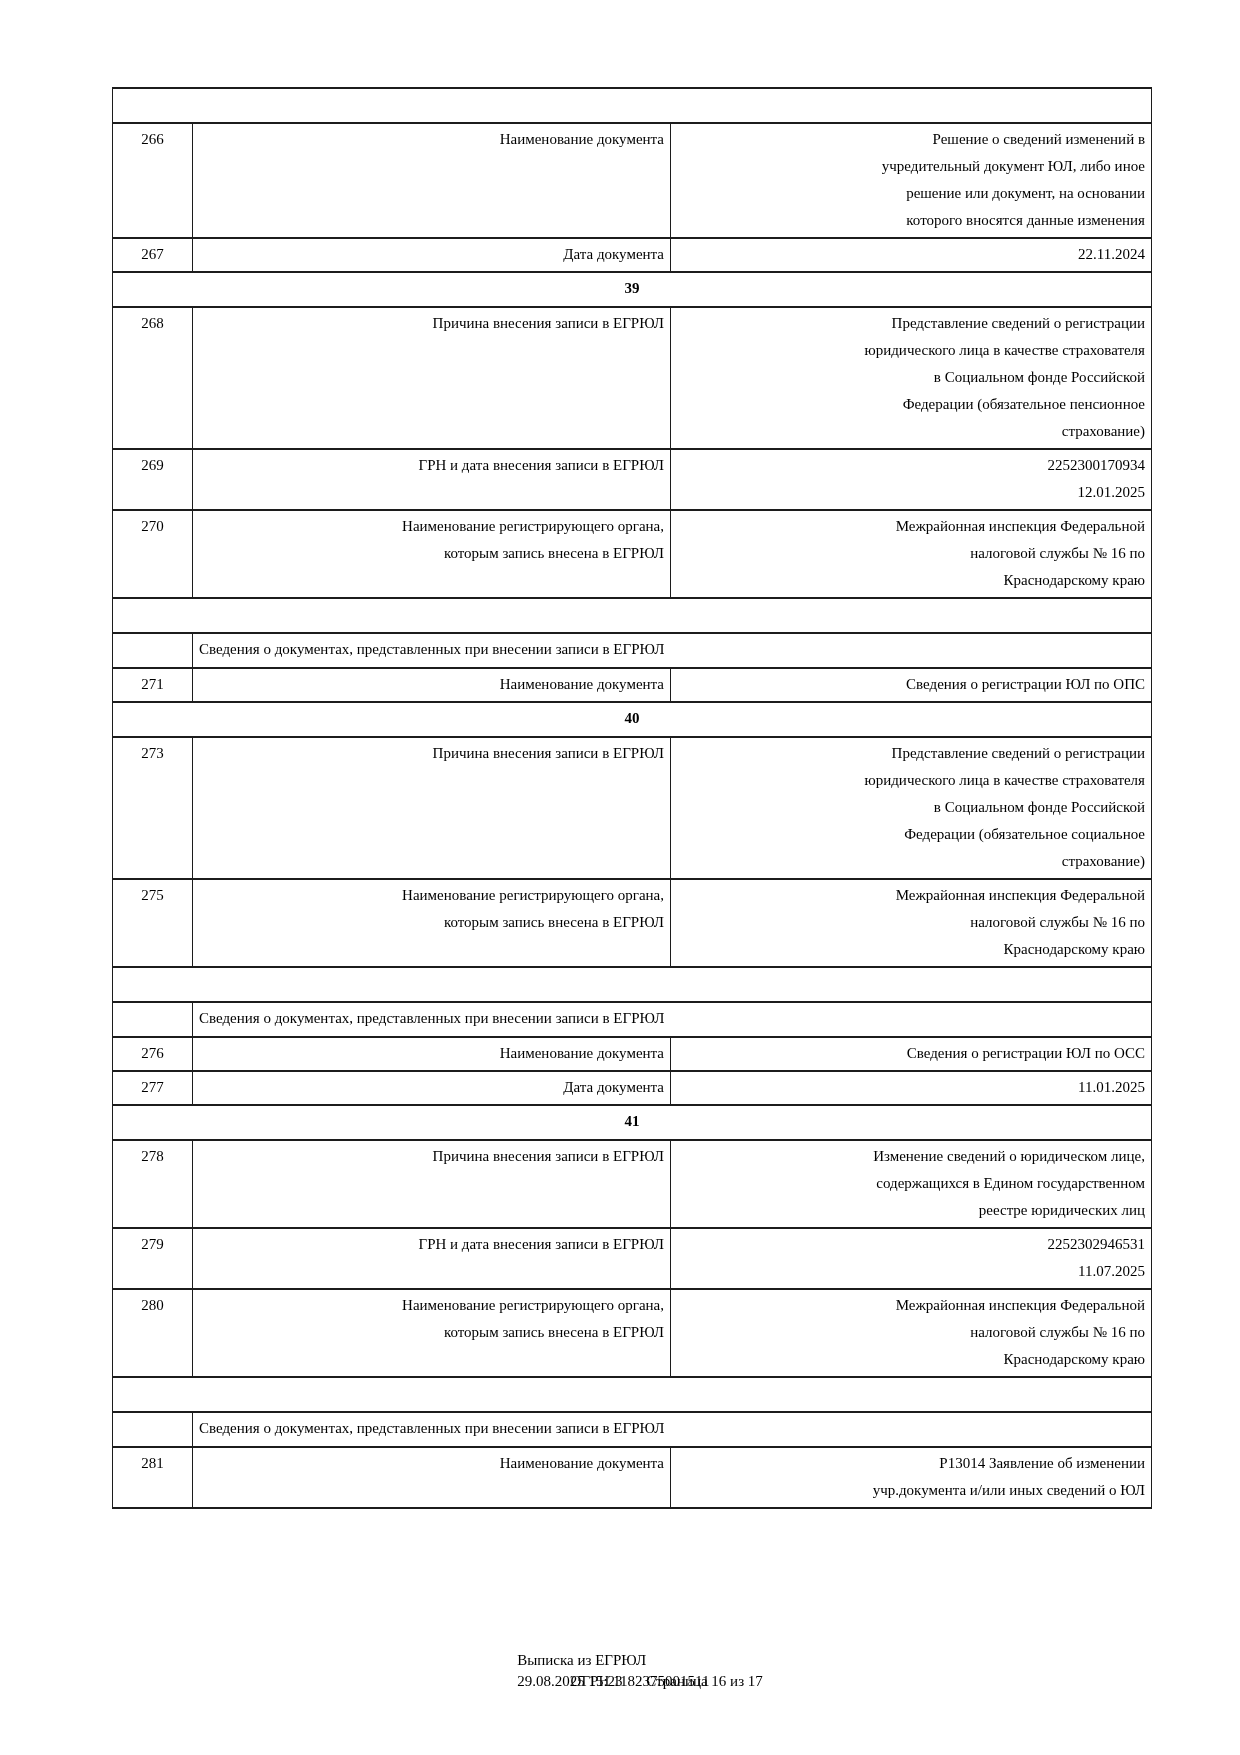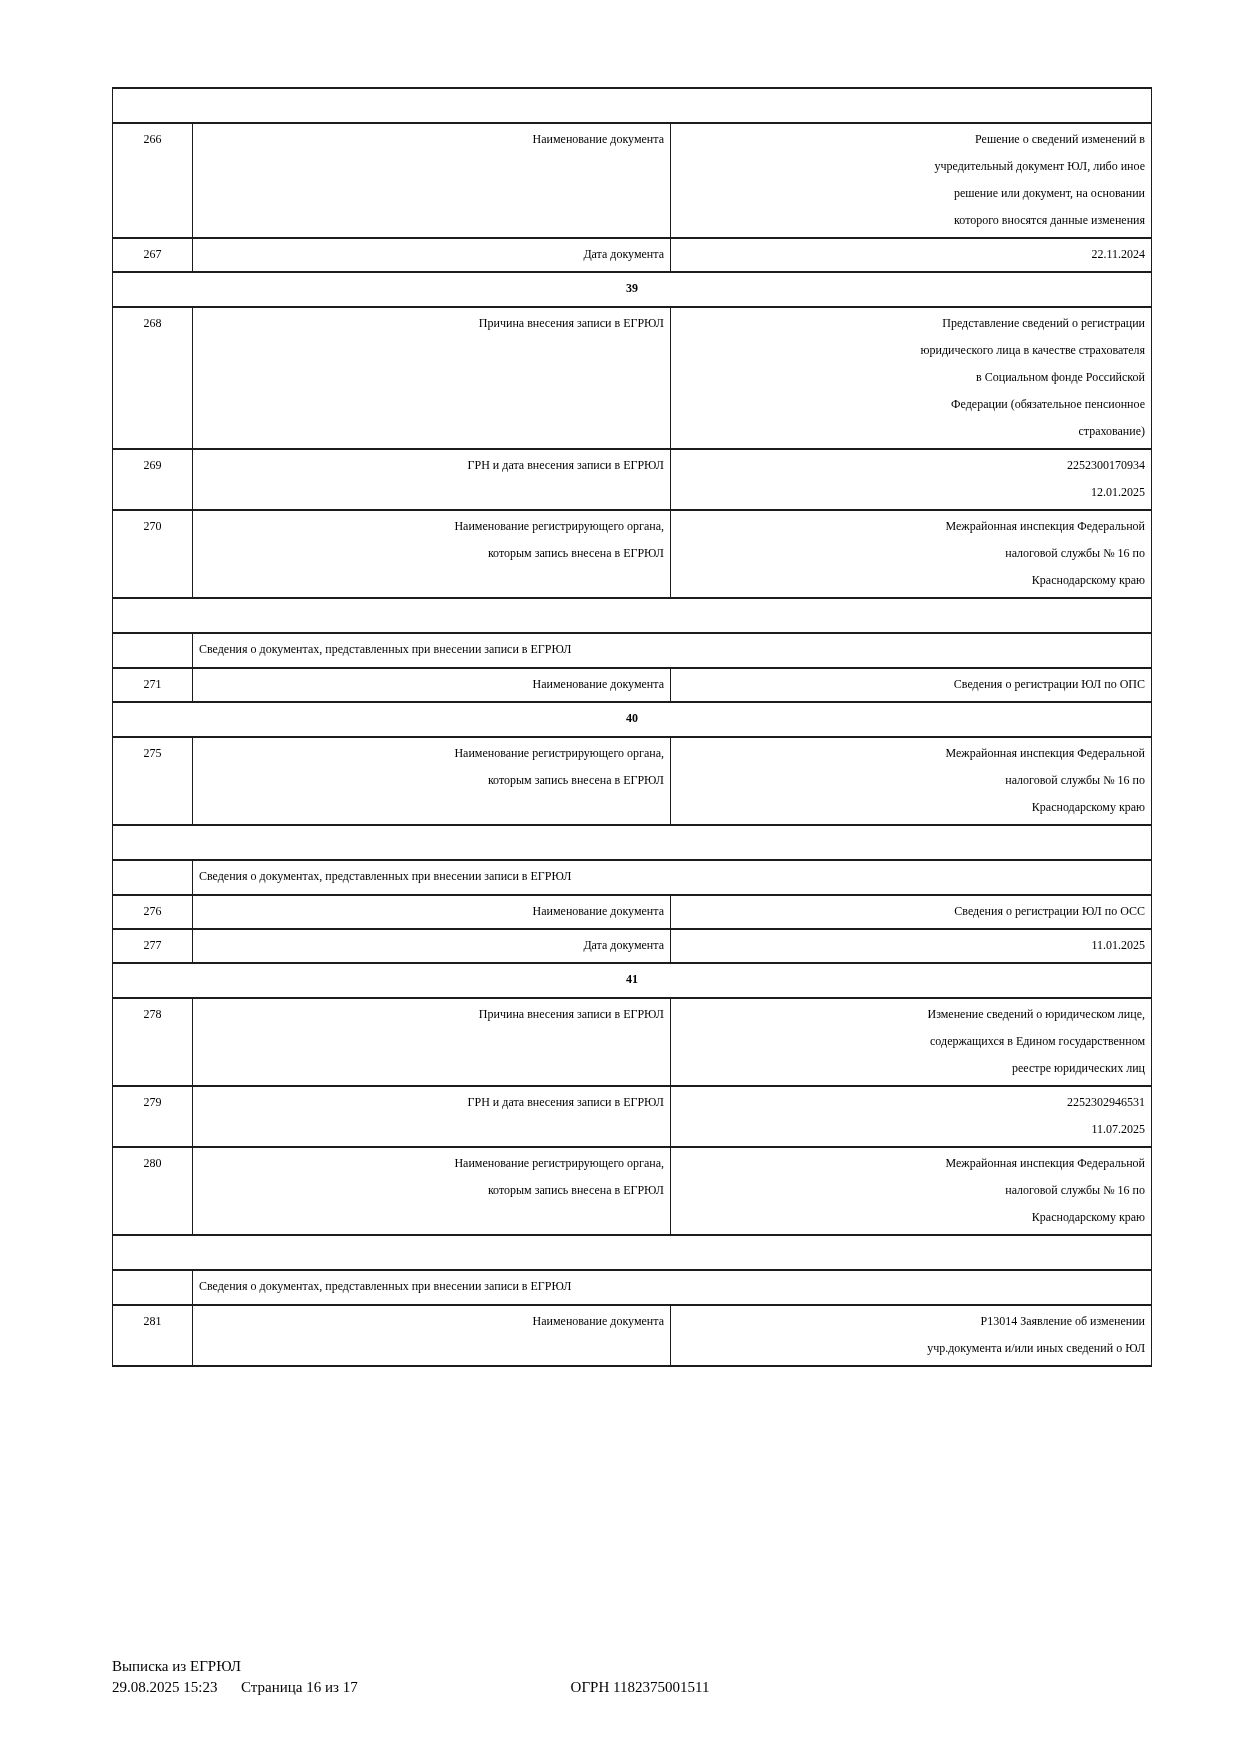--- a/index.html
+++ b/index.html
@@ -20,21 +20,21 @@
     height: 1755px;
     overflow: hidden;
   }
   table.egrul {
     position: absolute;
     left: 112px;
     top: 87px;
     width: 1039px;
     border-collapse: collapse;
     table-layout: fixed;
-    font-size: 12px;
+    font-size: 15px;
     line-height: 27px;
   }
   table.egrul td {
     border: 1px solid #1c1c1c;
     border-top-width: 2px;
     border-bottom-width: 2px;
     vertical-align: top;
     padding: 2px 6px 3px 6px;
     word-wrap: break-word;
   }
@@ -58,25 +58,24 @@
   td.docheader {
     height: 28px;
     margin-left: 12px;
   }
   .footer {
     position: absolute;
     left: 112px;
     top: 1650px;
     width: 1056px;
     display: flex;
-    justify-content: flex-start;
+    justify-content: center;
     align-items: flex-end;
     font-size: 15px;
     line-height: 21px;
-    margin-top: 6px;
   }
   .footer .left-block {
     white-space: nowrap;
   }
   .footer .center-block {
     white-space: nowrap;
     position: absolute;
     left: 50%;
     transform: translateX(-50%);
     bottom: 0;
@@ -146,20 +145,29 @@
           <td class="num"></td>
           <td class="docheader" colspan="2">Сведения о документах, представленных при внесении записи в ЕГРЮЛ</td>
         </tr>
         <tr>
           <td class="num">271</td>
           <td class="label">Наименование документа</td>
           <td class="value">Сведения о регистрации ЮЛ по ОПС</td>
         </tr>
         <tr>
           <td class="section" colspan="3">40</td>
+        </tr>
+        <tr>
+          <td class="num">273</td>
+          <td class="label">Причина внесения записи в ЕГРЮЛ</td>
+          <td class="value">Представление сведений о регистрации
+юридического лица в качестве страхователя
+в Социальном фонде Российской
+Федерации (обязательное социальное
+страхование)</td>
         </tr>
         <tr>
           <td class="num">275</td>
           <td class="label">Наименование регистрирующего органа,
 которым запись внесена в ЕГРЮЛ</td>
           <td class="value">Межрайонная инспекция Федеральной
 налоговой службы № 16 по
 Краснодарскому краю</td>
         </tr>
         <tr>

